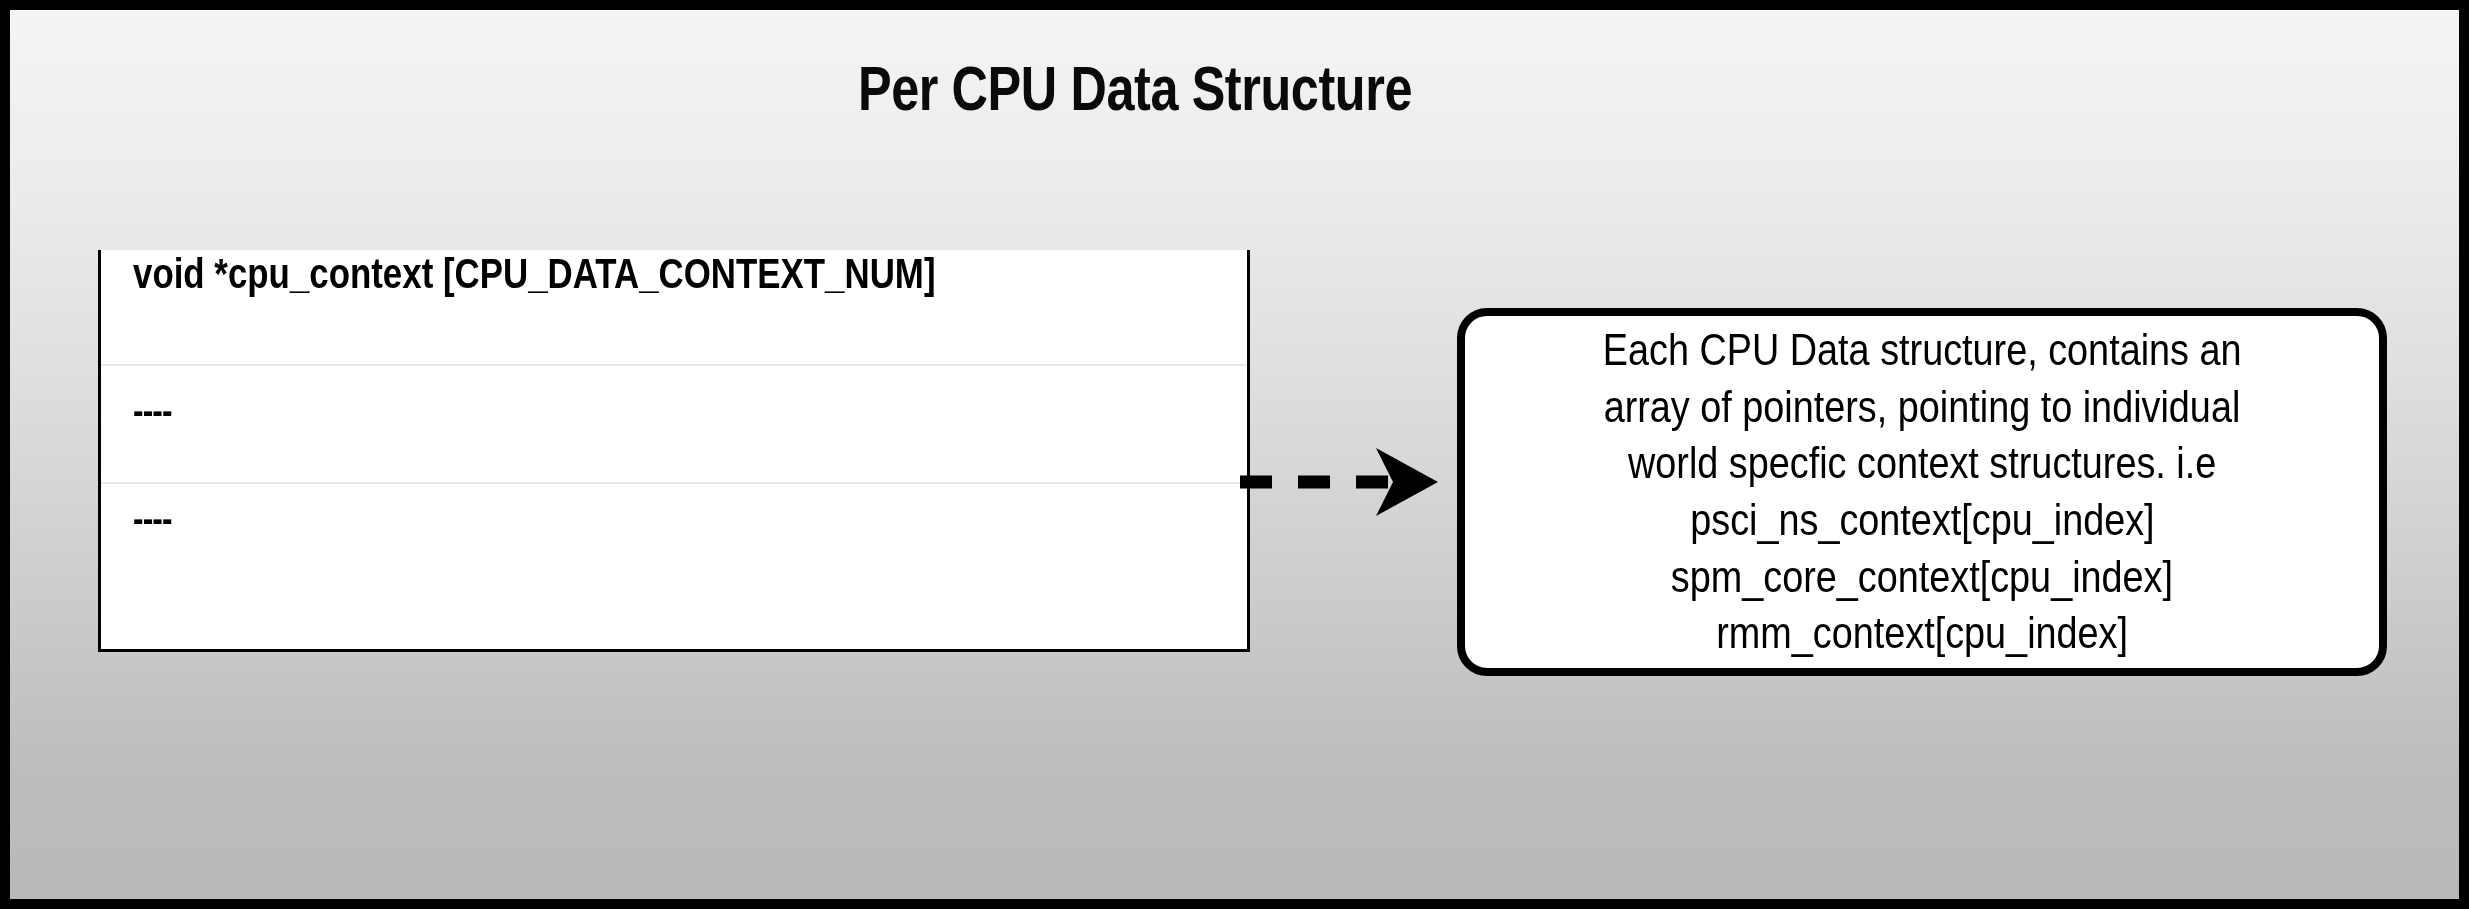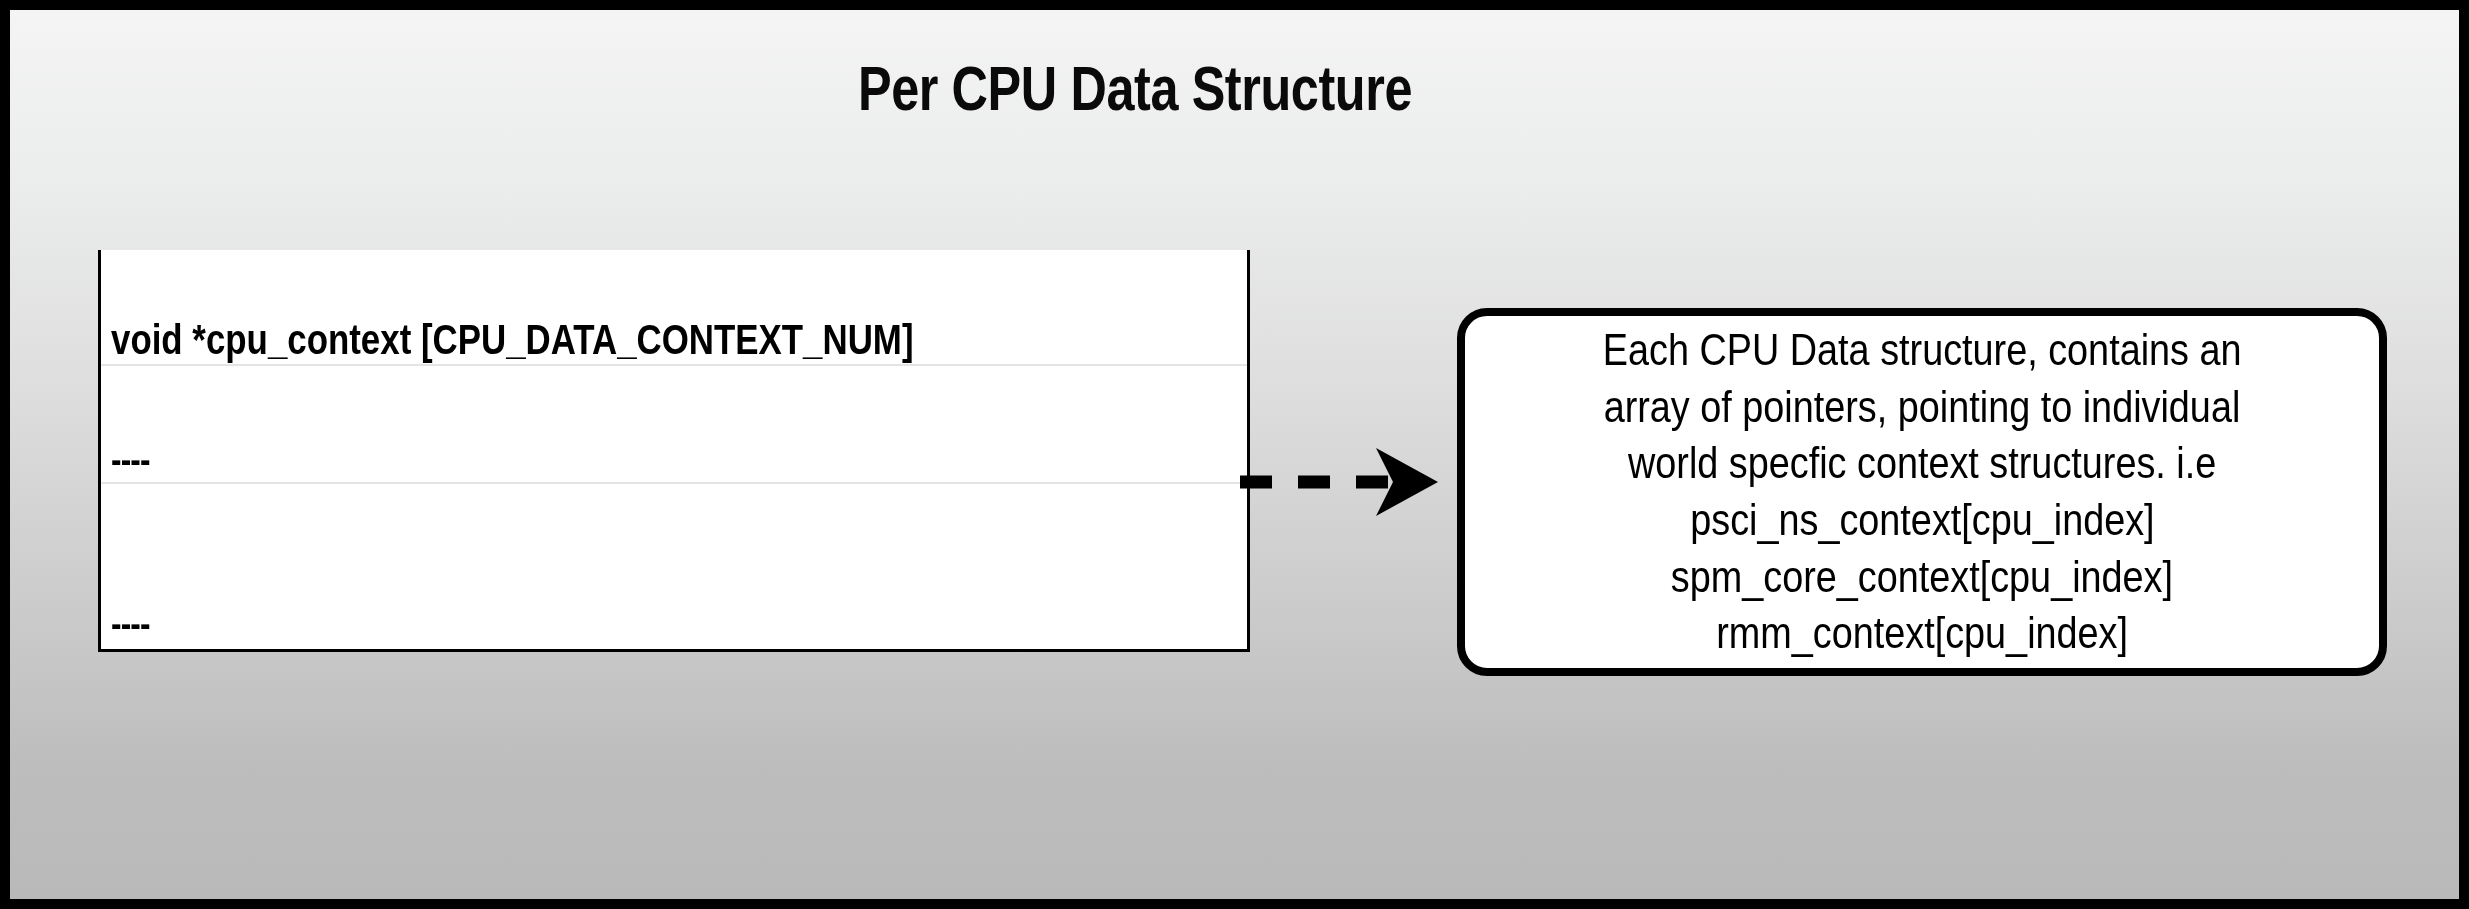--- a/index.html
+++ b/index.html
@@ -77,22 +77,22 @@
     border: 3px solid #000000;
     border-top: none;
     background: #ffffff;
     overflow: hidden;
   }
 
   .struct-row {
     position: relative;
     box-sizing: border-box;
     display: flex;
-    align-items: flex-end;
-    padding-left: 10px;
+    align-items: flex-start;
+    padding-left: 32px;
     border-bottom: 2px solid #e4e4e4;
     overflow: hidden;
   }
 
   .struct-row.row-0 { height: 116px; }
   .struct-row.row-1 { height: 118px; }
   .struct-row.row-2 { height: 162px; border-bottom: none; }
 
   .struct-row-label {
     font-family: "Liberation Sans", sans-serif;

